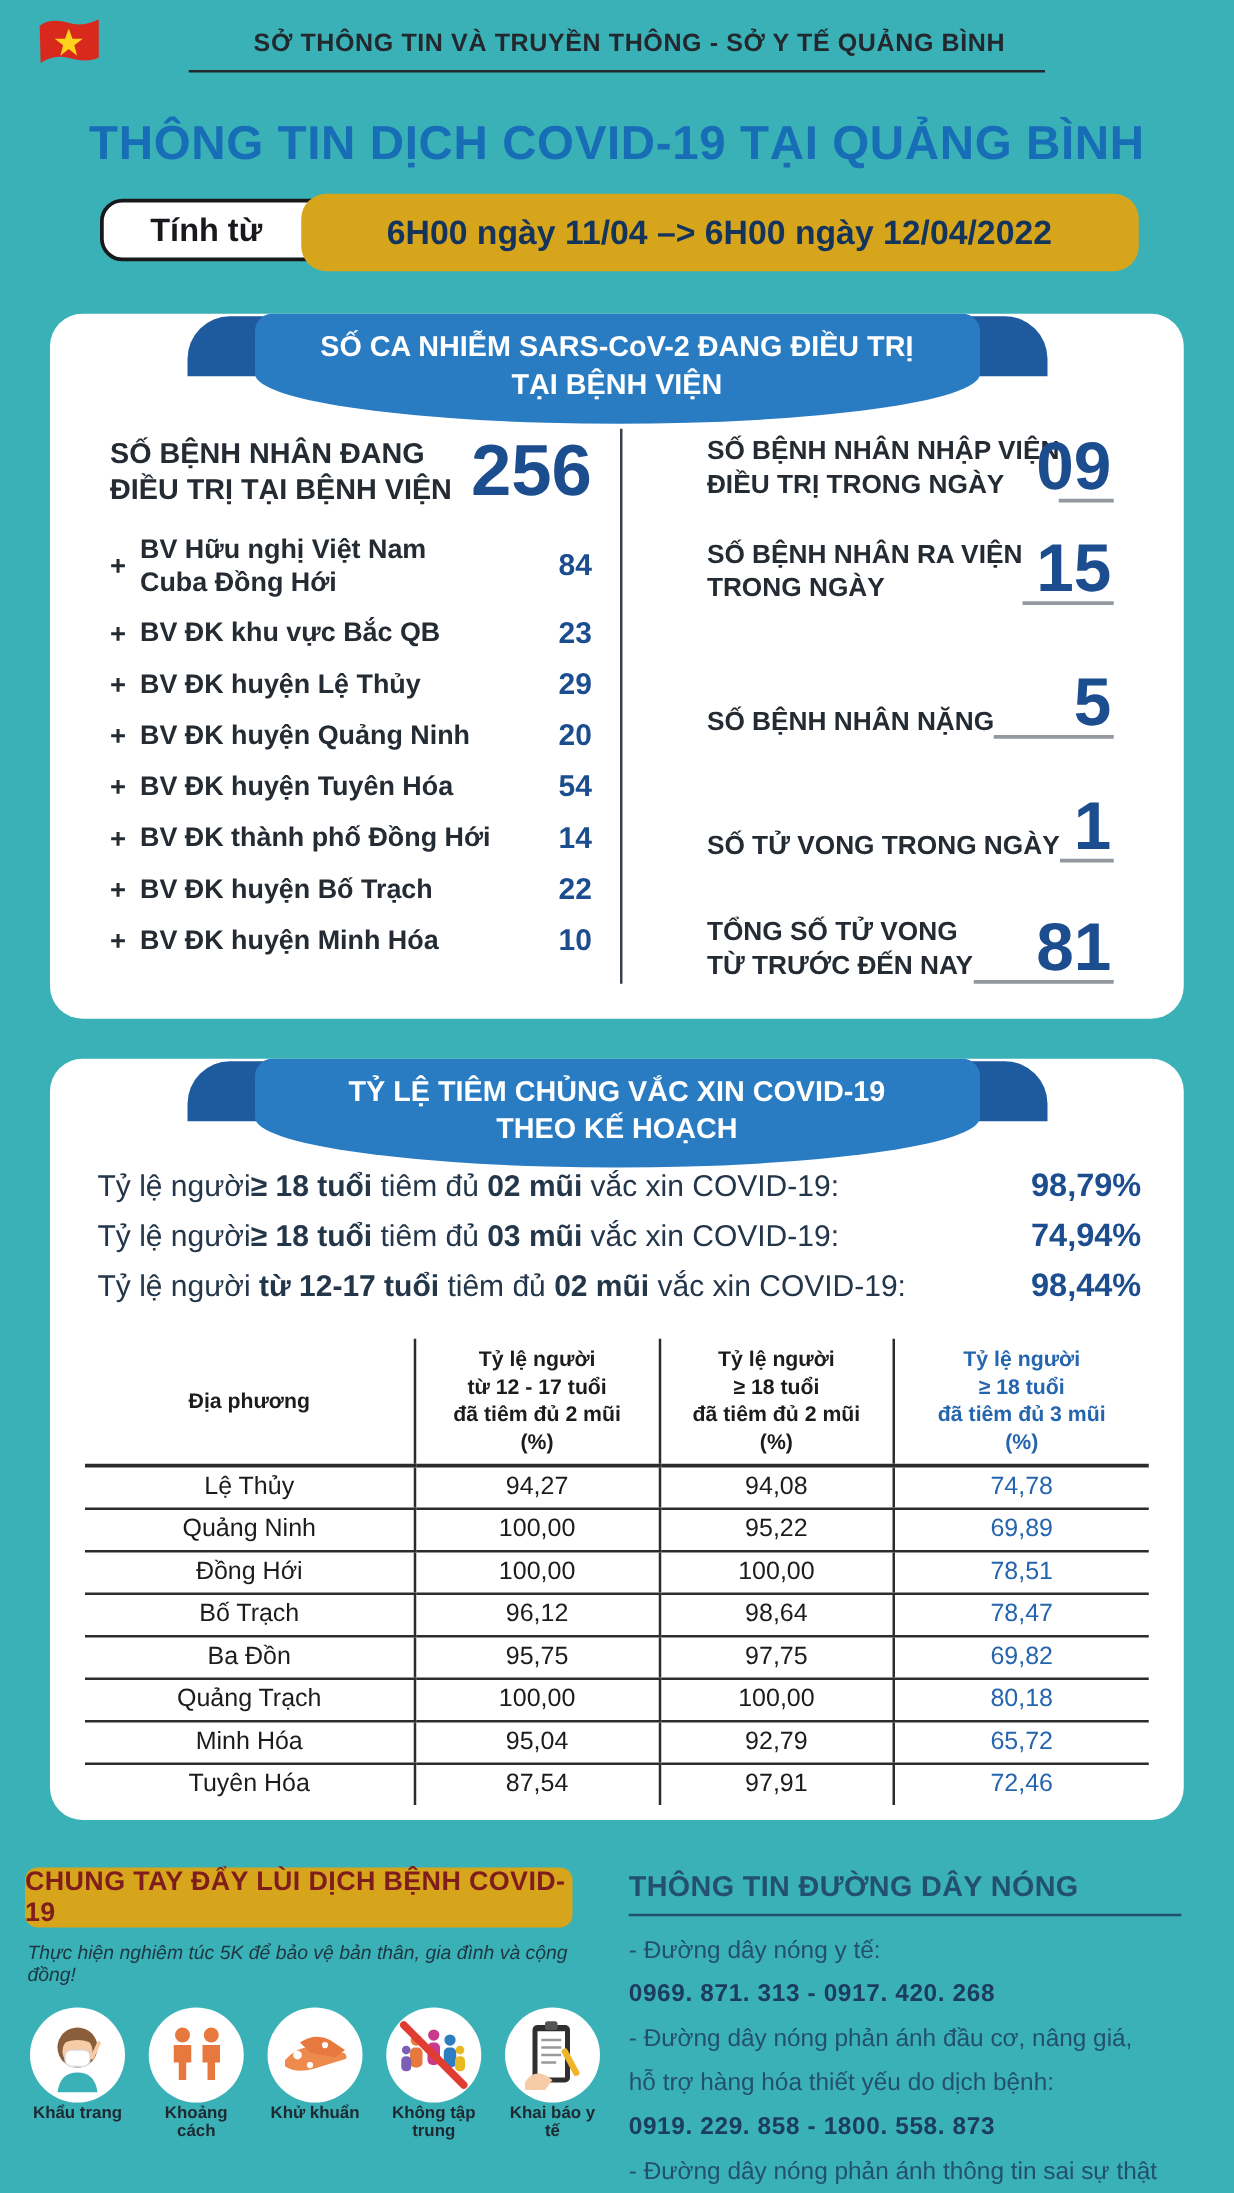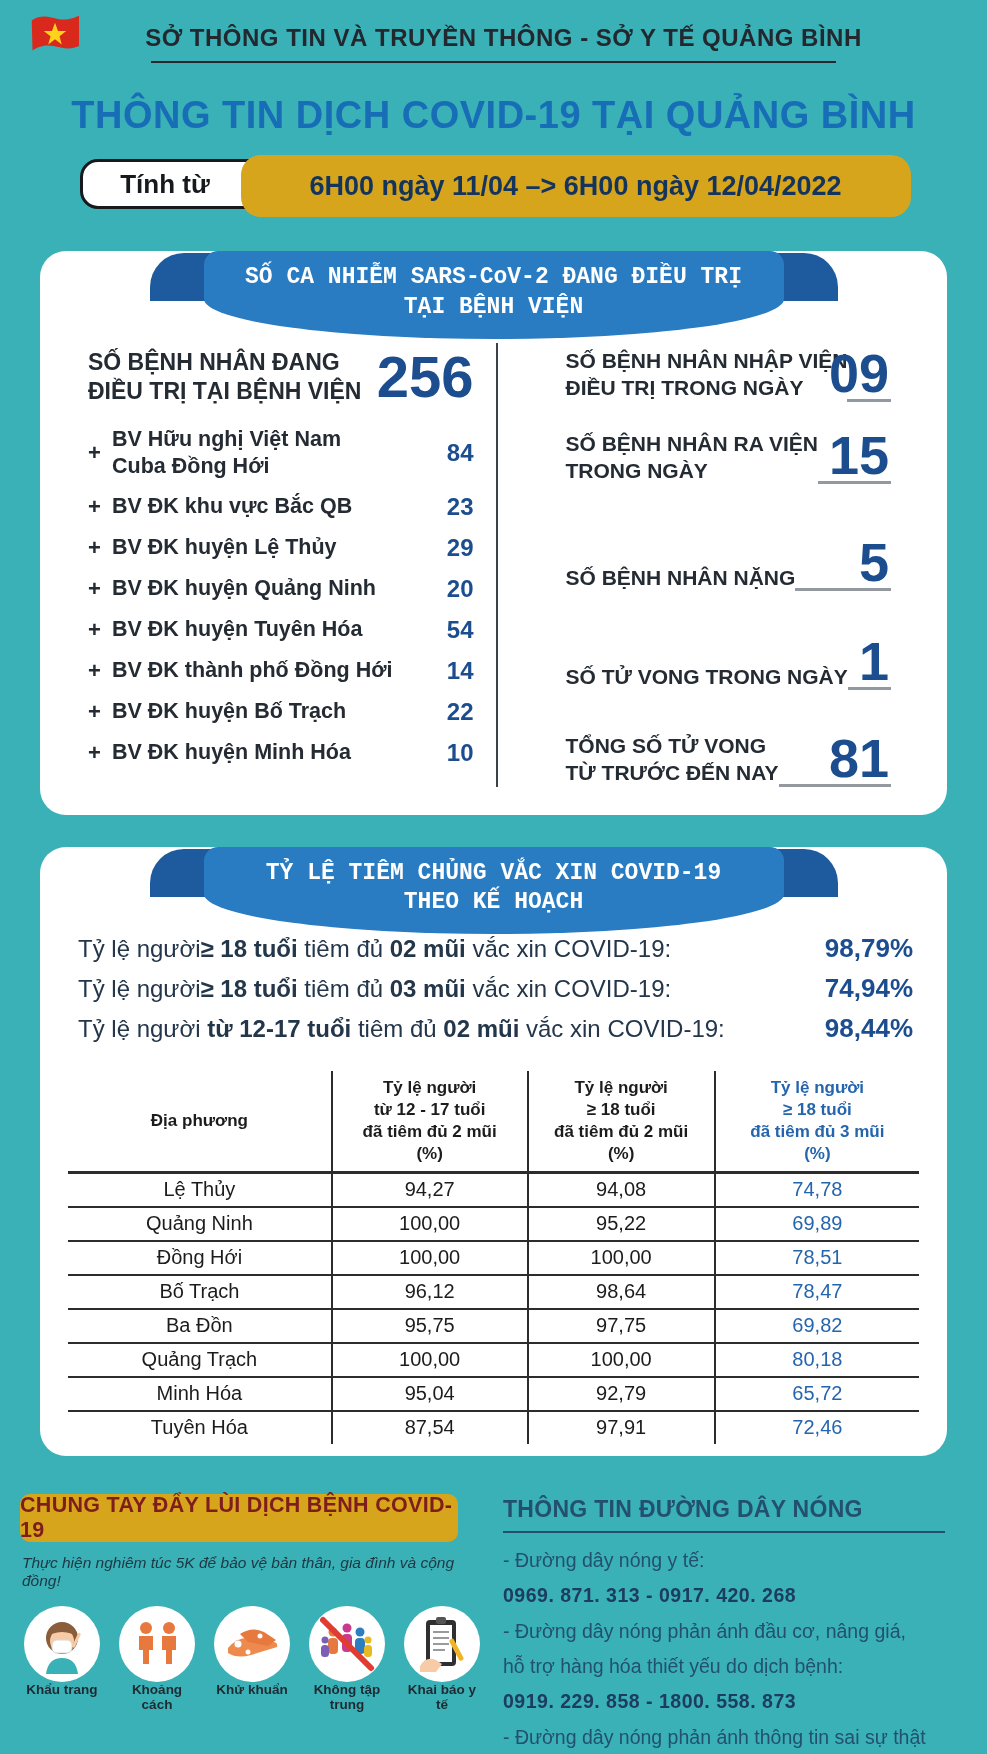--- a/index.html
+++ b/index.html
@@ -23,21 +23,21 @@
     font-family:"Liberation Sans", sans-serif;
     overflow:hidden;
     position:relative;
   }
   .pre{white-space:pre-line;}
 
   
   .top-header{position:relative;padding-top:14px;height:78px;}
   .flag{position:absolute;left:28px;top:8px;}
   .agency{
-    text-align:center;font-weight:bold;font-size:24px;color:#22282e;
+    text-align:center;font-weight:bold;font-size:20px;color:#22282e;
     letter-spacing:.5px;padding:10px 90px 0 110px;
   }
   .agency-rule{width:685px;margin:9px auto 0;border-bottom:2px solid #22282e;}
 
   .page-title{
     text-align:center;font-size:38px;font-weight:bold;color:var(--title-blue);
     letter-spacing:.5px;margin-top:16px;
   }
 
   
@@ -61,21 +61,20 @@
   .ribbon{position:relative;height:66px;margin-top:-30px;}
   .wing{position:absolute;top:2px;width:82px;height:48px;background:var(--ribbon-dark);z-index:1;}
   .wing.left{left:calc(50% - 290px - 54px);border-radius:34px 6px 0 0;}
   .wing.right{right:calc(50% - 290px - 54px);border-radius:6px 34px 0 0;}
   .ribbon-body{
     position:relative;z-index:2;width:580px;margin:0 auto;
     background:var(--ribbon-blue);color:#fff;text-align:center;
     font-weight:bold;font-size:23px;line-height:1.3;
     padding:12px 14px 16px;
     border-radius:14px 14px 50% 50% / 14px 14px 40px 40px;
-    font-family:Liberation Mono, monospace;
   }
 
   
   .hosp-wrap{display:flex;padding:26px 26px 4px 30px;justify-content:center;}
   .hosp-left{width:50%;padding:0 22px 0 18px;}
   .hosp-right{width:50%;border-left:2px solid #3a4149;padding:4px 30px 0 40px;}
 
   .total-row{display:flex;align-items:center;justify-content:space-between;margin-bottom:16px;}
   .total-label{font-weight:bold;font-size:23px;color:var(--ink);line-height:1.25;}
   .total-value{font-weight:bold;font-size:58px;color:var(--navy);}

